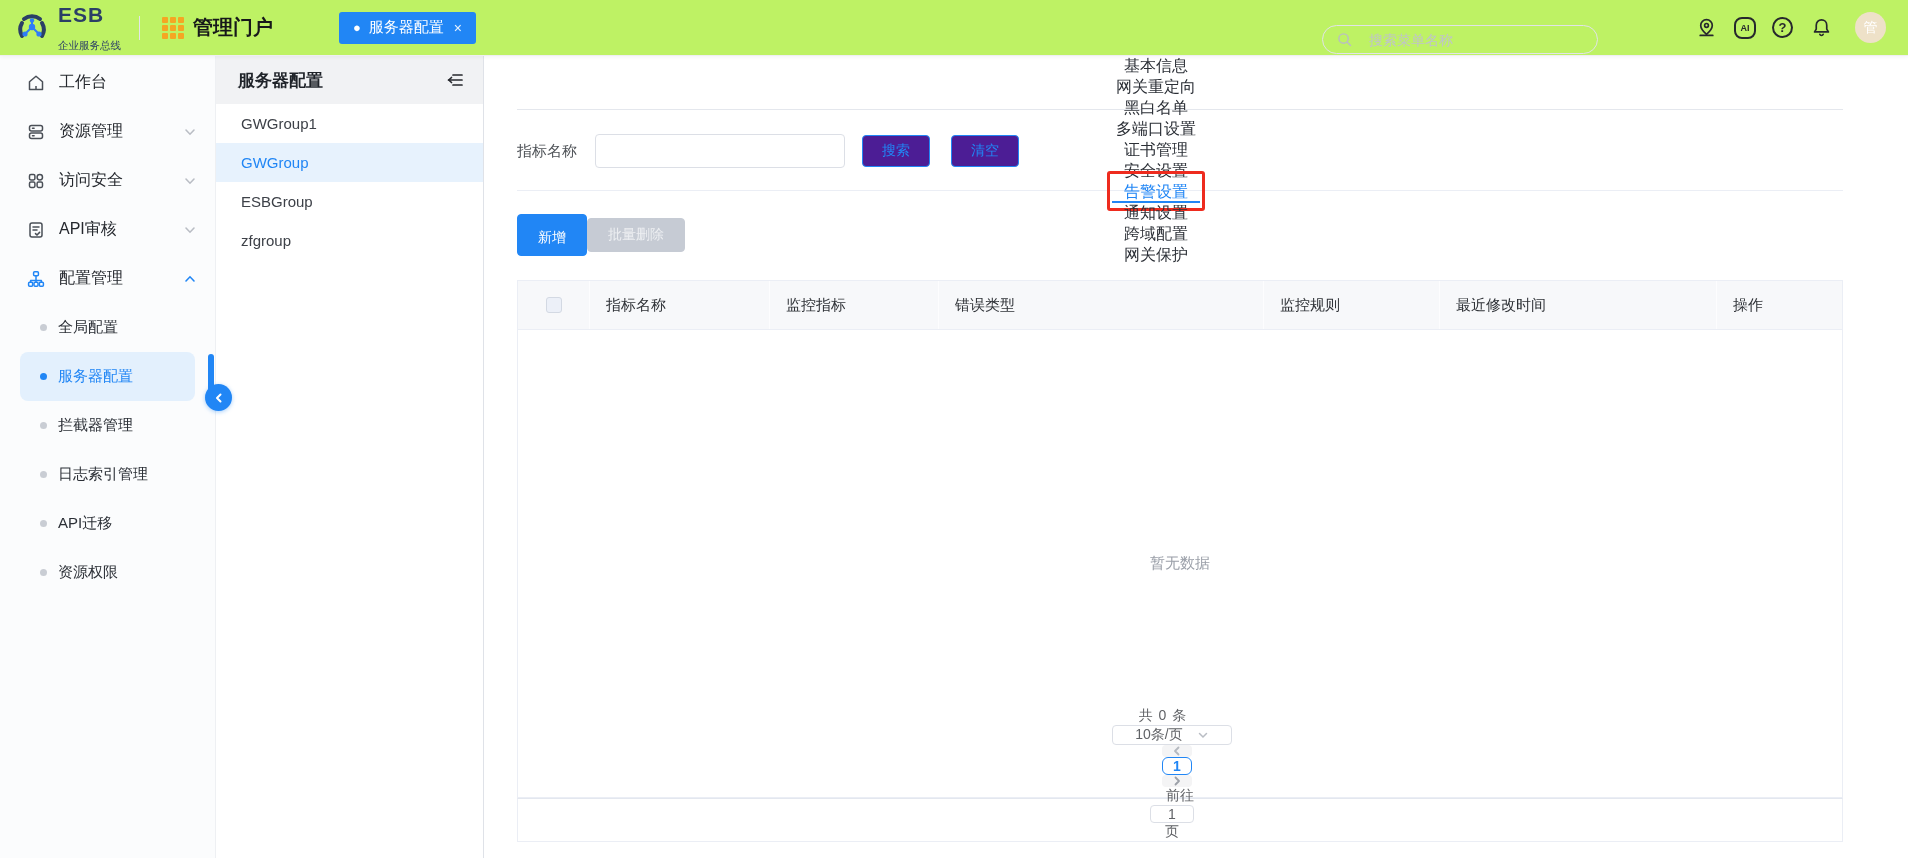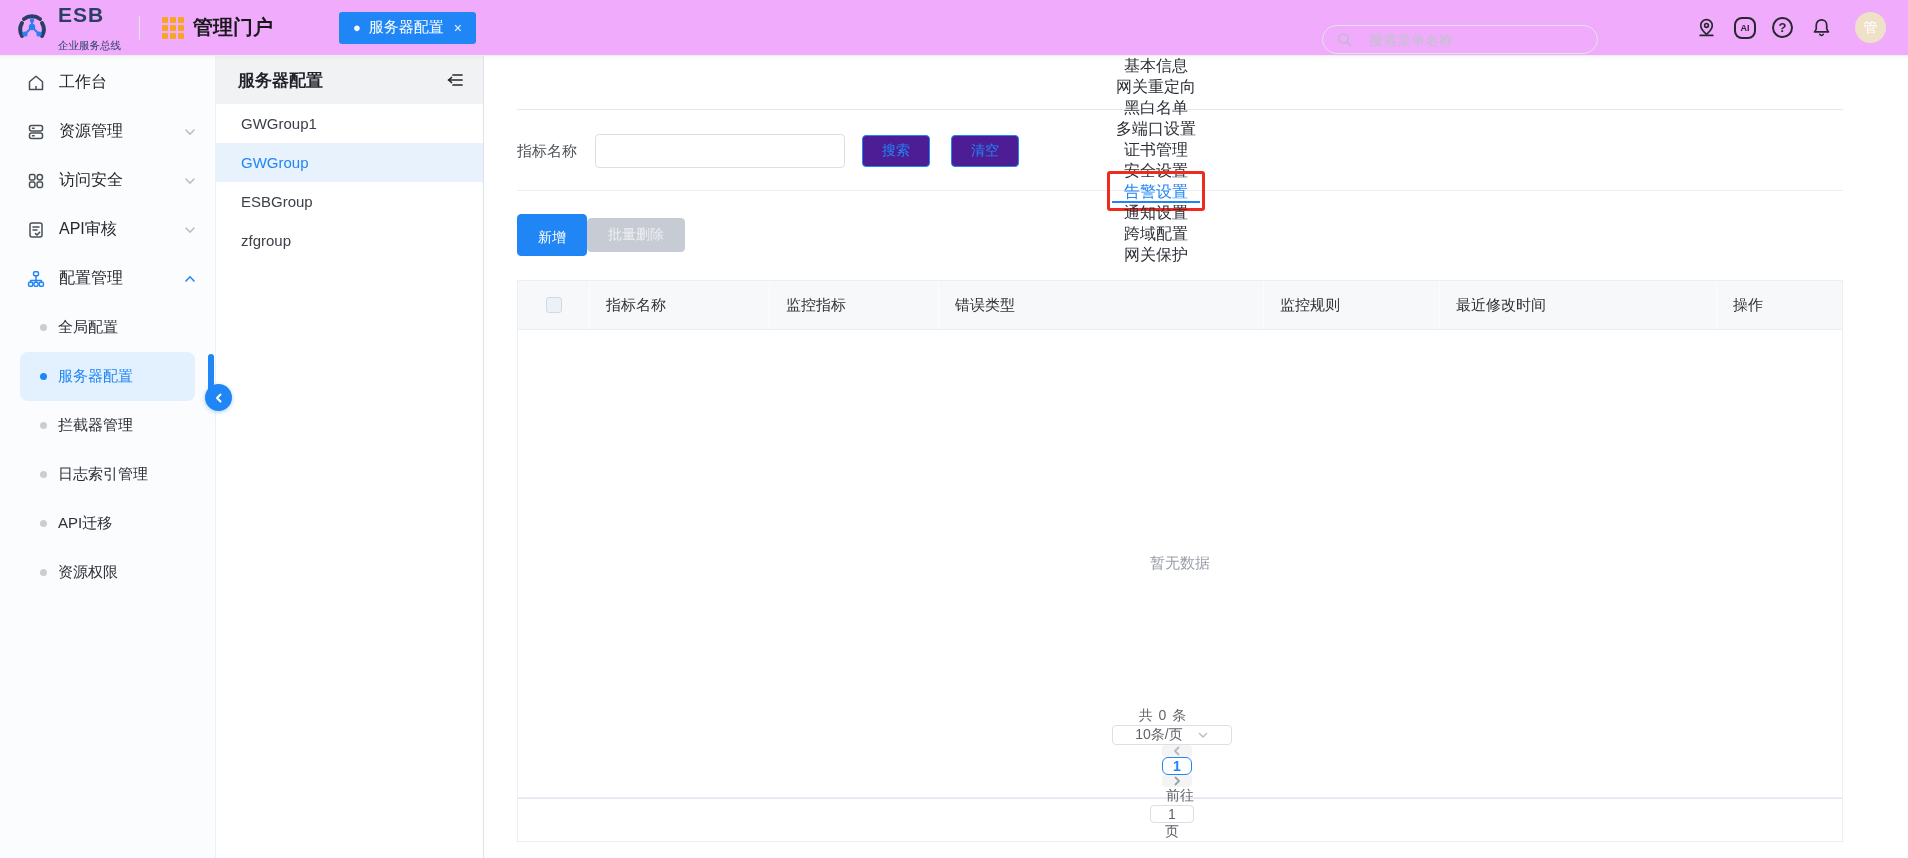--- a/index.html
+++ b/index.html
@@ -1,20 +1,20 @@
 <!DOCTYPE html>
 <html><head>
 <meta charset="utf-8">
 <style>
   * { margin:0; padding:0; box-sizing:border-box; }
   html,body { width:1908px; height:858px; background:#fff; font-family:"Liberation Sans","DejaVu Sans",sans-serif; color:#303133; overflow:hidden; }
   .page { width:1908px; height:858px; display:flex; flex-direction:column; }
 
   
-  .topbar { height:56px; flex:0 0 56px; display:flex; align-items:center; background:#f0abfc; border-bottom:1px solid #efeff1; box-shadow:0 1px 4px rgba(0,21,41,.05); position:relative; z-index:10; padding:0 22px 0 14px; }
+  .topbar { height:56px; flex:0 0 56px; display:flex; align-items:center; background:#bef264; border-bottom:1px solid #efeff1; box-shadow:0 1px 4px rgba(0,21,41,.05); position:relative; z-index:10; padding:0 22px 0 14px; }
   .logo { display:flex; align-items:center; gap:8px; }
   .logo-mark { width:36px; height:36px; }
   .logo-text { display:flex; flex-direction:column; line-height:1.05; }
   .logo-title { font-size:21px; font-weight:bold; color:#2b3f66; letter-spacing:1px; }
   .logo-sub { font-size:10.5px; color:#2b3f66; margin-top:14px; }
   .topbar-divider { width:1px; height:24px; background:#e3e5e8; margin:0 22px 0 18px; }
   .portal { display:flex; align-items:center; gap:9px; }
   .grid-icon { display:grid; grid-template-columns:repeat(3,6px); grid-template-rows:repeat(3,6px); gap:2px; }
   .grid-icon span { background:#f5a623; border-radius:1px; }
   .portal-title { font-size:20px; font-weight:bold; color:#17181a; }

